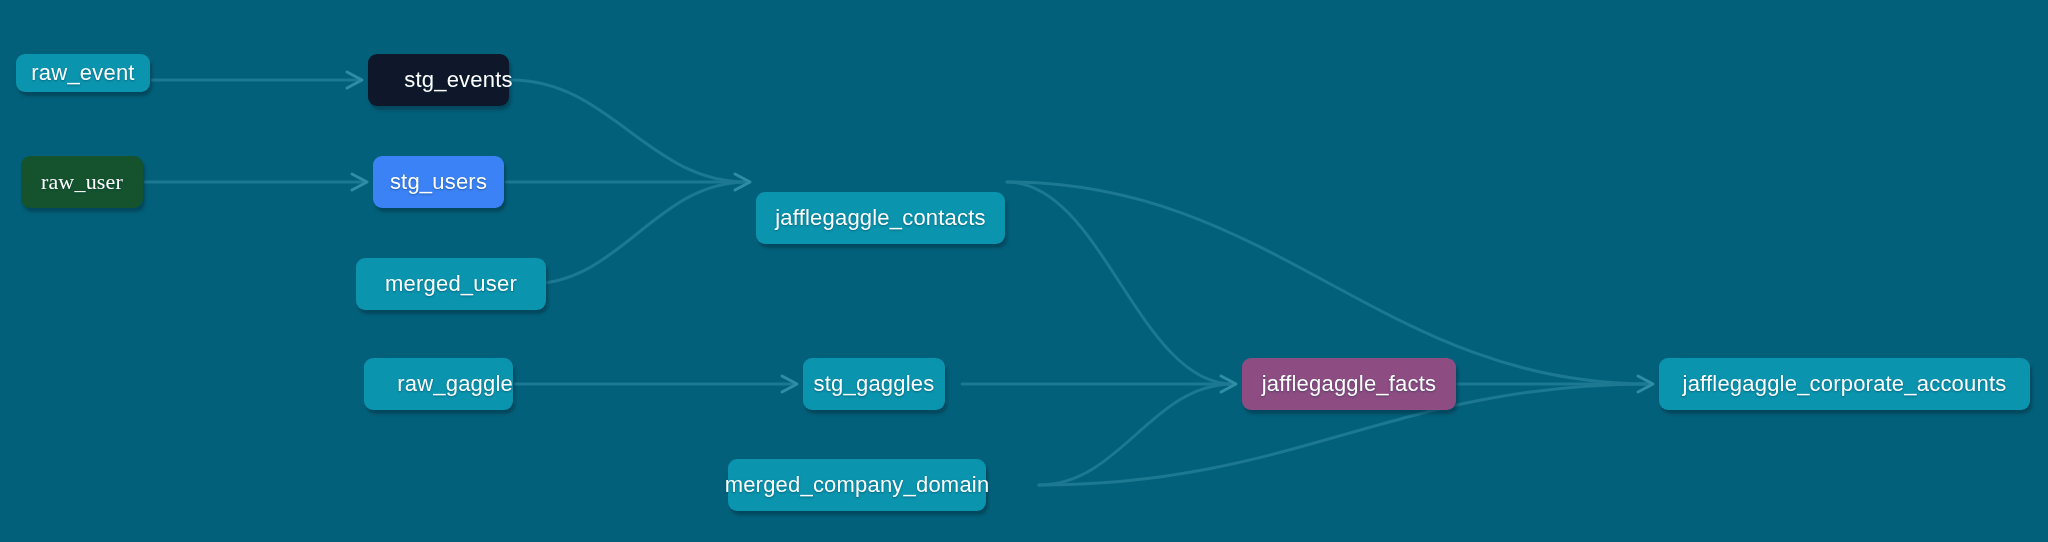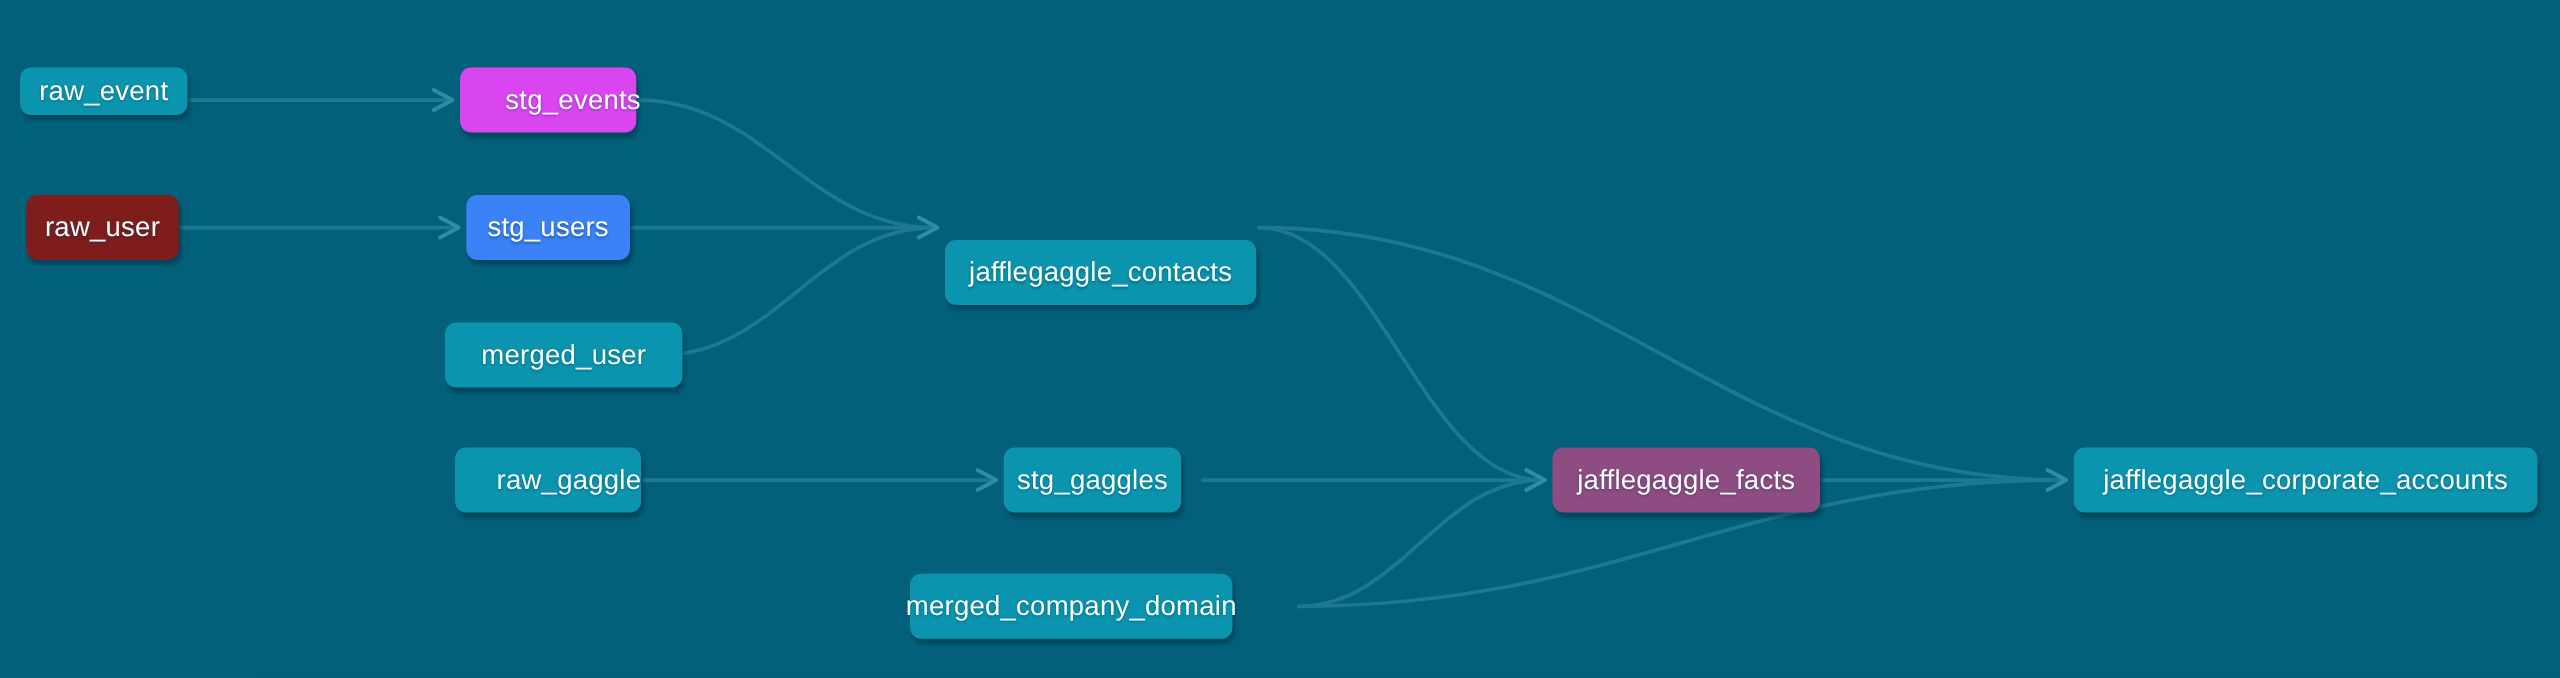--- a/index.html
+++ b/index.html
@@ -60,24 +60,24 @@
       <path d="M 352 174 L 367 182 L 352 190" fill="none" stroke="#2f8da5" stroke-width="3" stroke-linecap="round" stroke-linejoin="round"></path>
       <path d="M 782 376 L 797 384 L 782 392" fill="none" stroke="#2f8da5" stroke-width="3" stroke-linecap="round" stroke-linejoin="round"></path>
       <path d="M 735 174 L 750 182 L 735 190" fill="none" stroke="#2f8da5" stroke-width="3" stroke-linecap="round" stroke-linejoin="round"></path>
       <path d="M 1221 376 L 1236 384 L 1221 392" fill="none" stroke="#2f8da5" stroke-width="3" stroke-linecap="round" stroke-linejoin="round"></path>
       <path d="M 1638 376 L 1653 384 L 1638 392" fill="none" stroke="#2f8da5" stroke-width="3" stroke-linecap="round" stroke-linejoin="round"></path>
     </svg>
 
 <div class="dag-node" style="left: 16px; top: 54px; width: 134px; height: 38px; background: rgb(10, 148, 174);">
       <span>raw_event</span>
     </div>
-    <div class="dag-node" style="left: 368px; top: 54px; width: 141px; height: 52px; background: #d946ef; padding-left: 40px;">
+    <div class="dag-node" style="left: 368px; top: 54px; width: 141px; height: 52px; background: #0f172a; padding-left: 40px;">
       <span>stg_events</span>
     </div>
-    <div class="dag-node" style="left: 21px; top: 156px; width: 122px; height: 52px; background: #7f1d1d;">
+    <div class="dag-node" style="left: 21px; top: 156px; width: 122px; height: 52px; background: #14532d; font-family: Liberation Serif, serif;">
       <span>raw_user</span>
     </div>
     <div class="dag-node" style="left: 373px; top: 156px; width: 131px; height: 52px; background: #3b82f6;">
       <span>stg_users</span>
     </div>
     <div class="dag-node" style="left: 356px; top: 258px; width: 190px; height: 52px; background: rgb(10, 148, 174);">
       <span>merged_user</span>
     </div>
     <div class="dag-node" style="left: 756px; top: 156px; width: 249px; height: 52px; background: rgb(10, 148, 174); margin-top: 36px;">
       <span>jafflegaggle_contacts</span>

